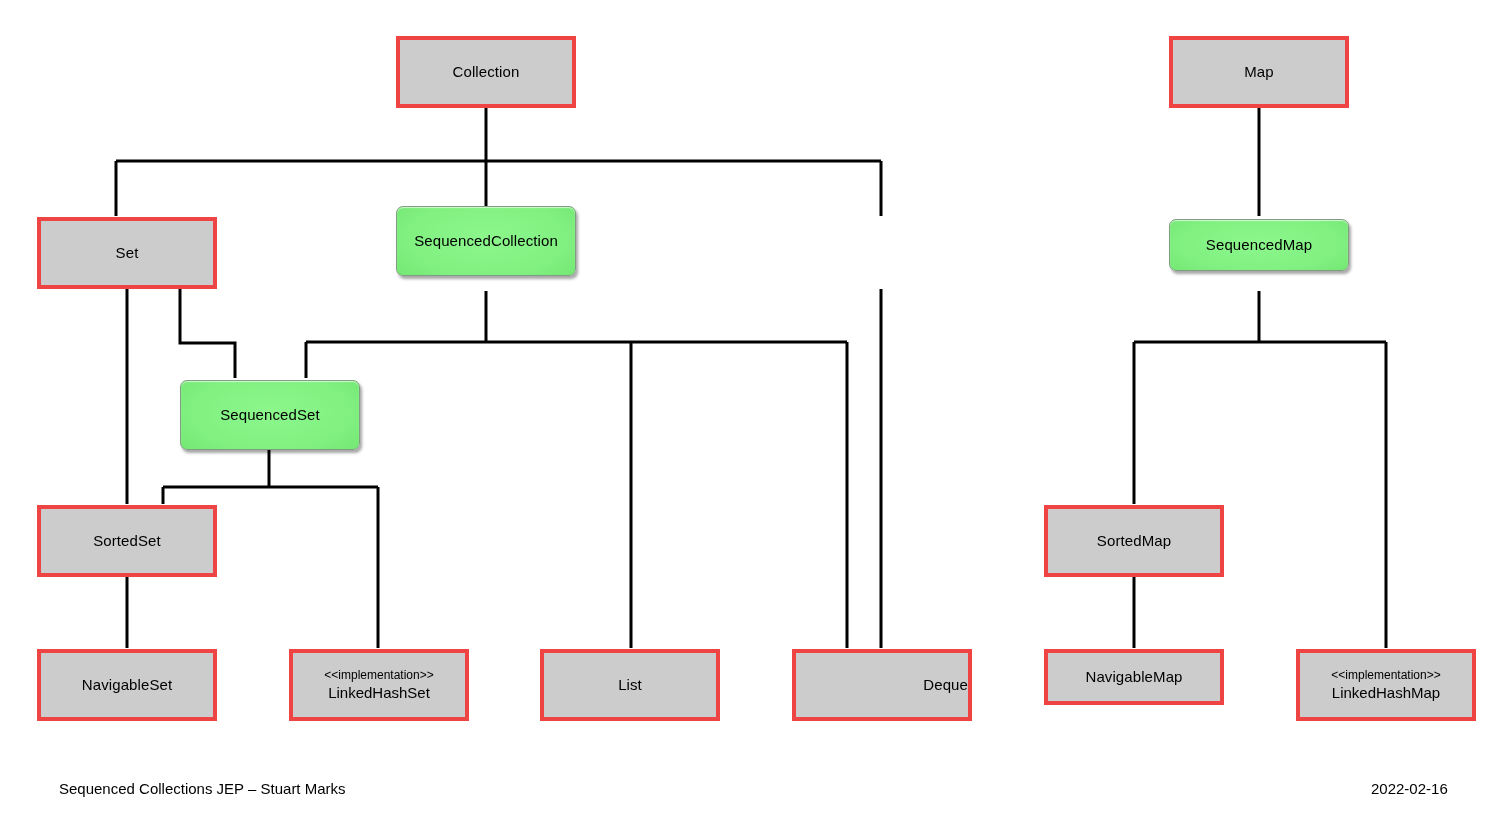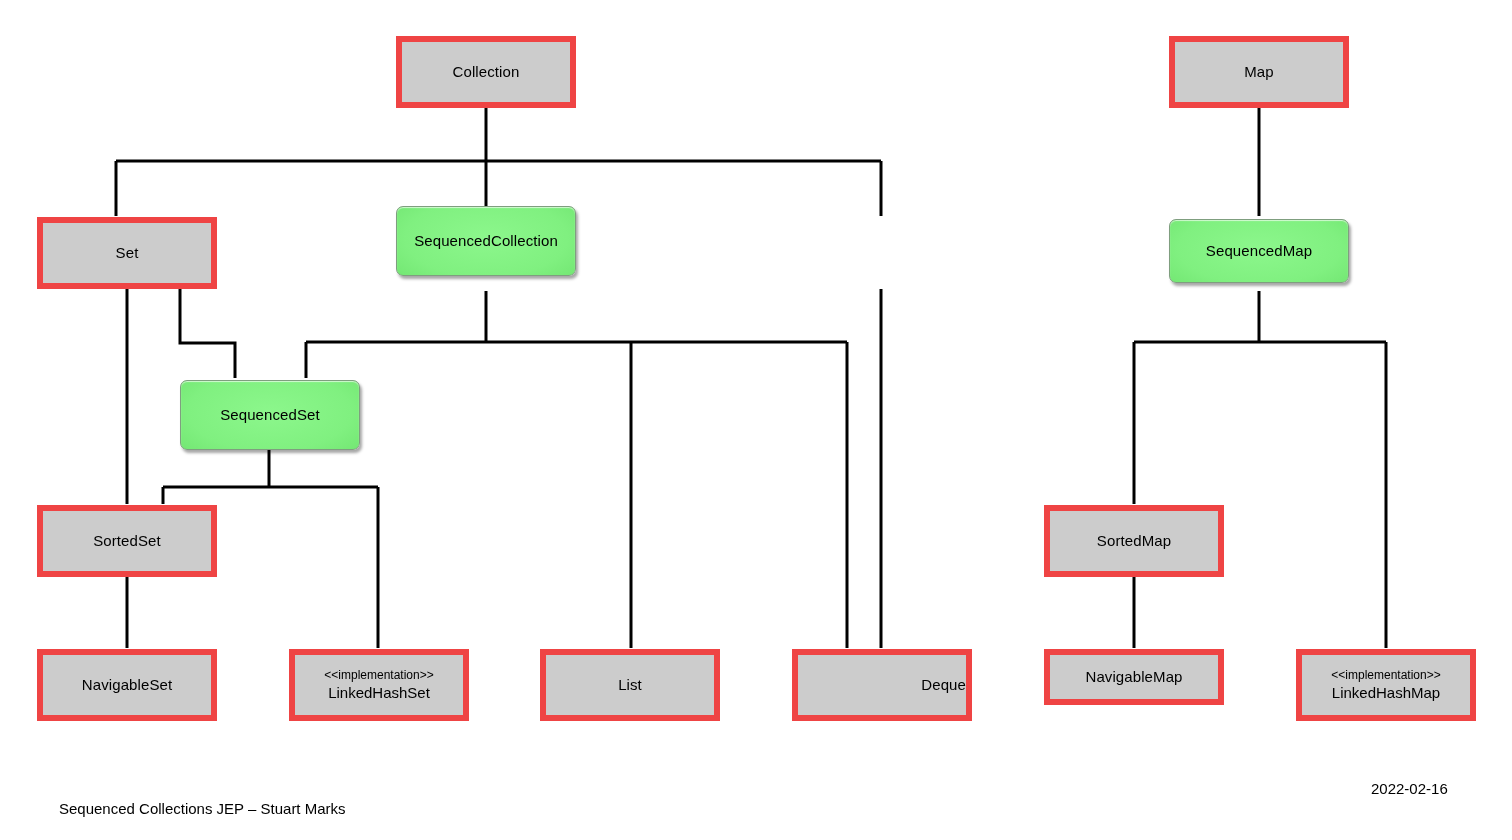--- a/index.html
+++ b/index.html
@@ -34,21 +34,21 @@
     flex-direction: column;
     align-items: center;
     justify-content: center;
     text-align: center;
     line-height: 1.22;
     color: #000000;
     z-index: 3;
   }
   .node.plain {
     background: #cccccc;
-    border: 6px solid #ef4444;
+    border: 4px solid #ef4444;
     border-radius: 0;
   }
   .node.highlight {
     border: 1px solid #7f9e7f;
     border-radius: 7px;
     background:
       radial-gradient(ellipse 120% 150% at 50% 46%,
         #8cf78c 0%,
         #80f080 38%,
         #6ee36e 63%,
@@ -73,21 +73,21 @@
     white-space: nowrap;
     margin-top: 1px;
   }
   .footer-text {
     position: absolute;
     font-size: 15px;
     color: #000000;
     white-space: nowrap;
     z-index: 3;
   }
-  #footer-left  { left: 59px;  top: 800px; text-align: right; }
+  #footer-left  { left: 59px;  top: 780px; text-align: right; }
   #footer-right { left: 1371px; top: 780px; }
 </style>
 </head>
 <body>
 
 <div id="diagram">
 
   <svg id="edge-layer" viewBox="0 0 1512 840" width="1512" height="840" xmlns="http://www.w3.org/2000/svg">
     <g fill="none" stroke="#000000" stroke-width="3" stroke-linecap="butt" stroke-linejoin="miter">
 
@@ -136,21 +136,21 @@
 
   <div class="node plain" style="left:37px; top:217px; width:180px; height:72px;">
     <span class="node-label">Set</span>
   </div>
 
   <div class="node highlight" style="left:396px; top:206px; width:180px; height:70px;">
     <span class="node-label">SequencedCollection</span>
   </div>
 
 
-  <div class="node highlight" style="left:1169px; top:219px; width:180px; height:64px;">
+  <div class="node highlight" style="left:1169px; top:219px; width:180px; height:52px;">
     <span class="node-label">SequencedMap</span>
   </div>
 
   <div class="node highlight" style="left:180px; top:380px; width:180px; height:70px;">
     <span class="node-label">SequencedSet</span>
   </div>
 
   <div class="node plain" style="left:37px; top:505px; width:180px; height:72px;">
     <span class="node-label">SortedSet</span>
   </div>

